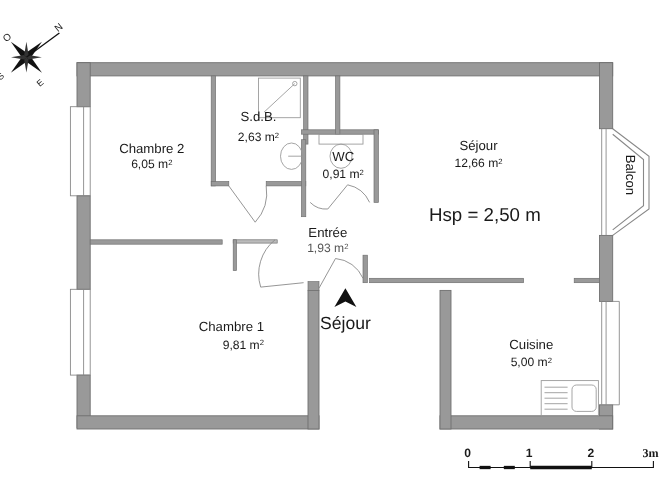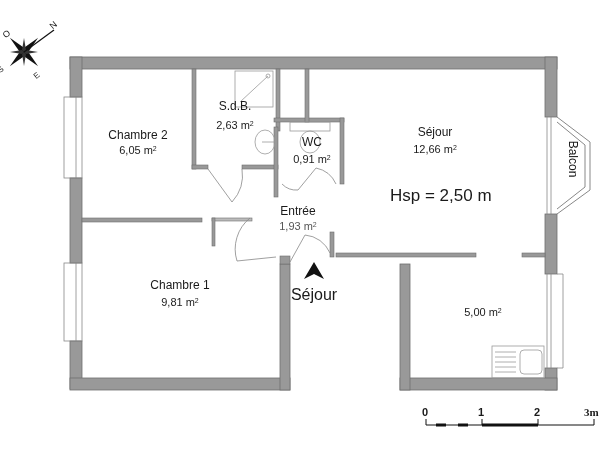--- a/index.html
+++ b/index.html
@@ -178,26 +178,27 @@
   <div class="room-area" style="margin-top:2px;"><span>12,66 m</span><sup>2</sup></div>
 </div>
 
 <div class="lbl hsp" style="left:390px;top:186px;width:90px;">Hsp = 2,50 m</div>
 
 <div class="lbl" style="left:262px;top:202px;width:72px;">
   <div class="room-name">Entrée</div>
   <div class="room-area" style="color:#555;"><span>1,93 m</span><sup>2</sup></div>
 </div>
 
-<div class="lbl" style="left:120px;top:276px;width:120px;">
+<div class="lbl" style="left:120px;top:288px;width:120px;text-align:right;">
   <div class="room-name">Chambre 1</div>
   <div class="room-area" style="margin-top:2px;"><span>9,81 m</span><sup>2</sup></div>
 </div>
 
 <div class="lbl" style="left:438px;top:304px;width:90px;">
+  <div class="room-name">Cuisine</div>
   <div class="room-area" style="margin-top:2px;"><span>5,00 m</span><sup>2</sup></div>
 </div>
 
 <div class="lbl balcon" style="left:548px;top:152px;width:50px;">Balcon</div>
 
 <div class="lbl acces" style="left:284px;top:286px;width:60px;">Séjour</div>
 
 <div class="scale-lbl" style="left:422px;top:406px;">0</div>
 <div class="scale-lbl" style="left:478px;top:406px;">1</div>
 <div class="scale-lbl" style="left:534px;top:406px;">2</div>

